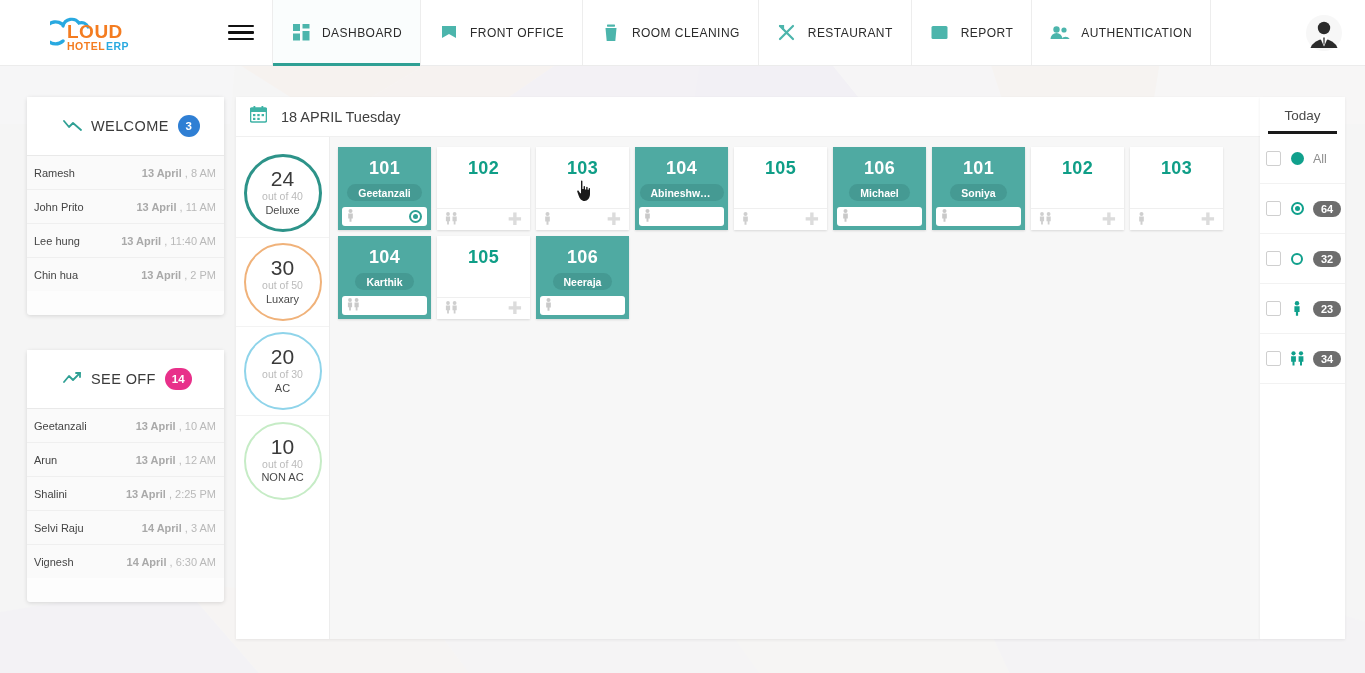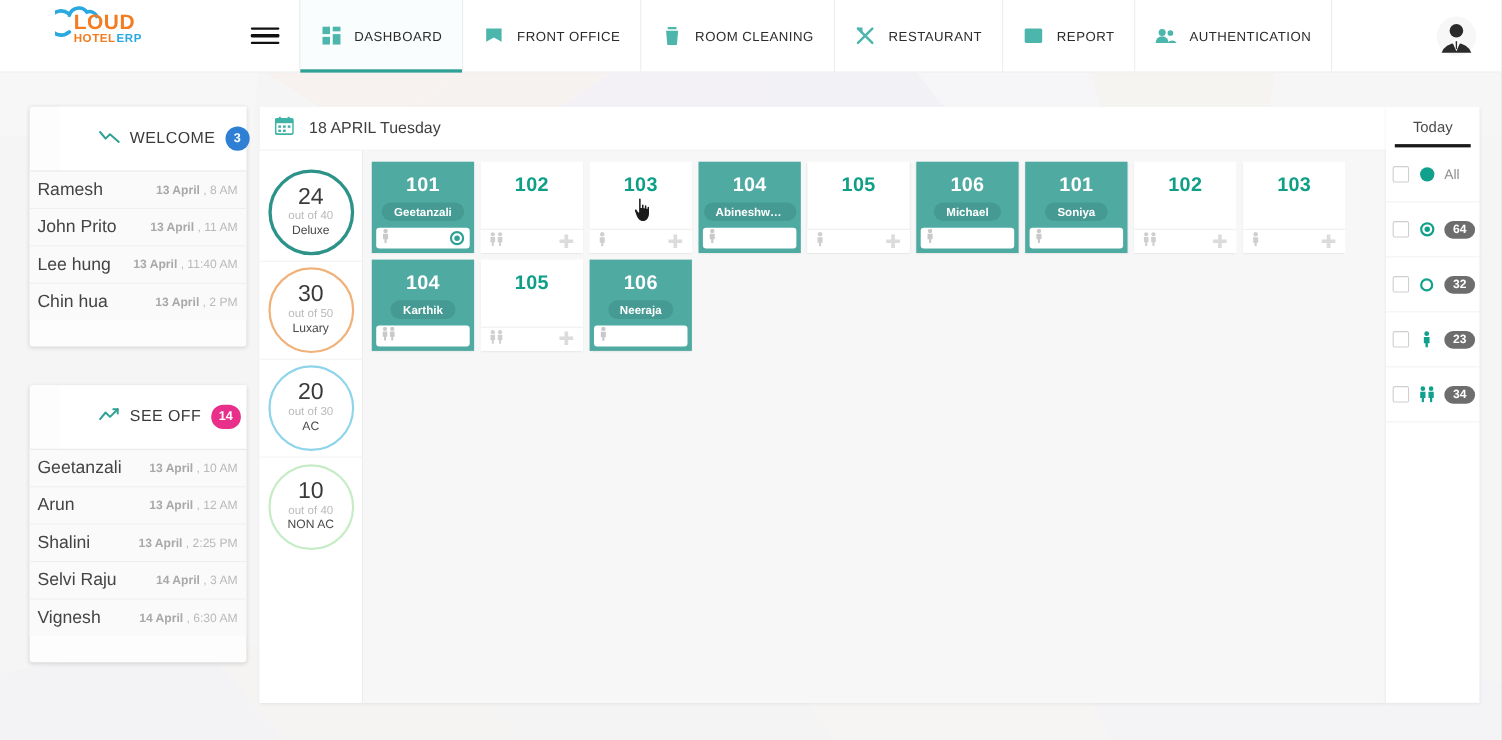--- a/index.html
+++ b/index.html
@@ -22,21 +22,21 @@
   .bg-band svg { display:block; }
 
   
   .navbar {
     position: absolute; left: 0; top: 0; width: 1365px; height: 66px;
     background: #ffffff; z-index: 30;
     border-bottom: 1px solid #ececec;
     display: flex; align-items: stretch;
   }
   .logo-wrap {
-    width: 210px; display: flex; align-items: flex-start; padding-left: 50px;
+    width: 210px; display: flex; align-items: center; padding-left: 50px;
   }
   .logo { display:block; }
   .hamburger {
     width: 62px; display: flex; align-items: center; justify-content: center;
     cursor: pointer;
   }
   .hamburger .bars { width: 26px; }
   .hamburger .bars span {
     display: block; height: 2.6px; background: #111; margin: 4px 0; border-radius: 1px;
   }
@@ -69,38 +69,37 @@
   .panel {
     background: #fdfdfd; border-radius: 3px;
     box-shadow: 0 1px 4px rgba(0,0,0,.13);
     margin-bottom: 35px;
     padding-bottom: 24px;
   }
   .panel-head {
     height: 58px; display: flex; align-items: center; gap: 9px;
     padding-left: 36px;
     background: #ffffff;
-    margin-left: 27px;
   }
   .panel-title { font-size: 14.5px; color: #3b3b3b; letter-spacing: .4px; }
   .badge {
     min-width: 22px; height: 22px; border-radius: 11px;
     display: flex; align-items: center; justify-content: center;
     color: #fff; font-size: 11.5px; font-weight: bold; padding: 0 7px;
   }
   .badge.blue { background: #2f7fd4; }
   .badge.pink { background: #e8308a; }
   .prow {
     display: flex; align-items: center; justify-content: space-between;
     height: 34px; padding: 0 8px 0 7px;
     border-top: 1px solid #efefef;
     background: #fafafa;
   }
   .prow:first-of-type { border-top: 1px solid #e9e9e9; }
-  .pname { font-size: 16px; color: #444; }
+  .pname { font-size: 11px; color: #444; }
   .ptime { font-size: 11px; color: #b9b9b9; }
   .ptime b { color: #a9a9a9; font-weight: bold; }
 
   
   .board {
     position: absolute; left: 236px; top: 97px;
     width: 1024px; height: 542px;
     background: #ffffff; z-index: 10;
     box-shadow: 0 1px 3px rgba(0,0,0,.07);
   }

